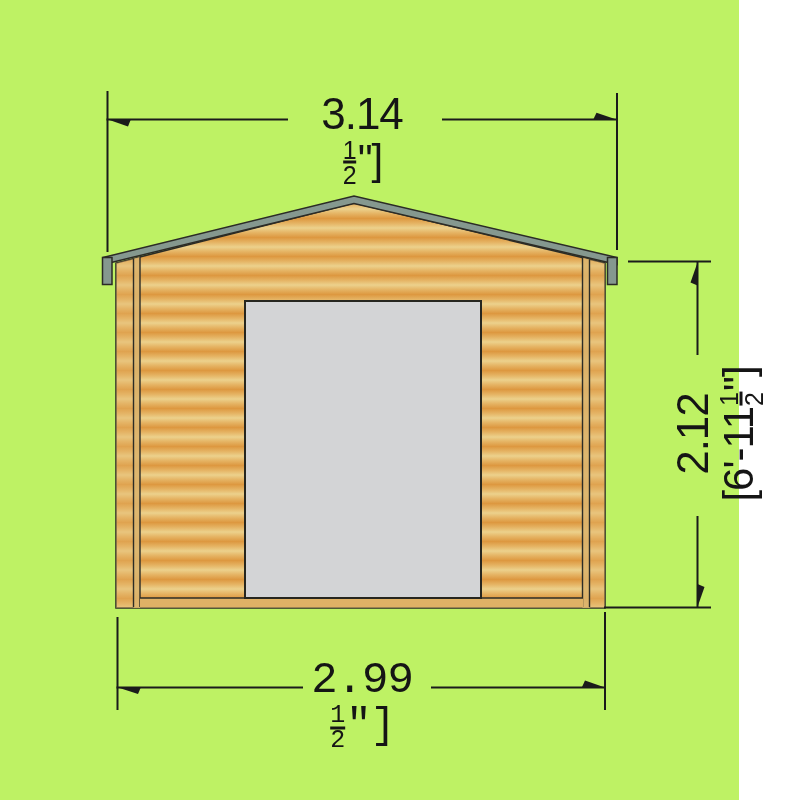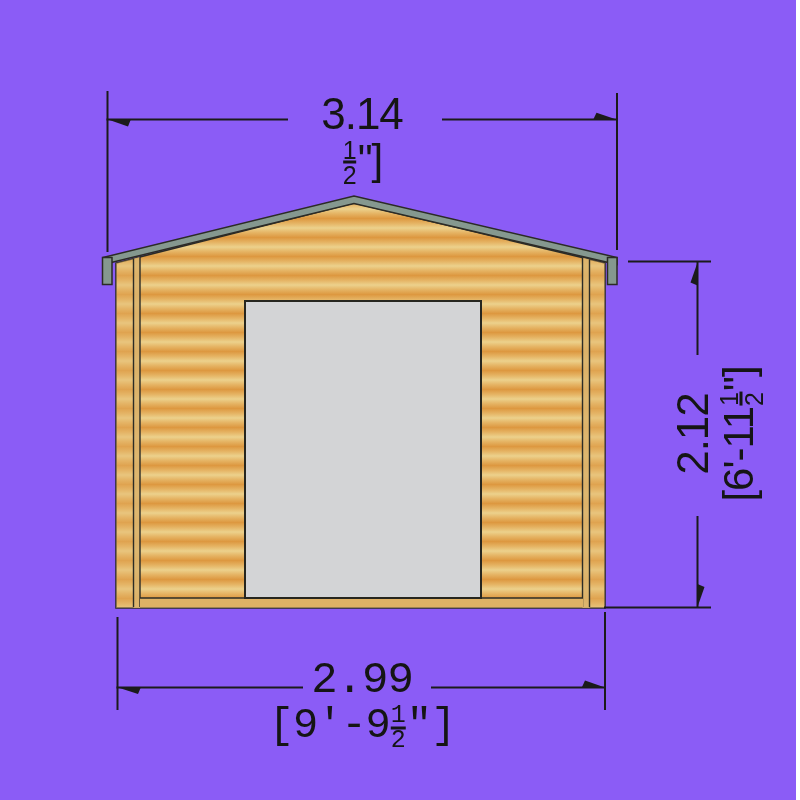--- a/index.html
+++ b/index.html
@@ -1,18 +1,18 @@
 <!DOCTYPE html>
 <html><head>
 <meta charset="utf-8">
 <style>
   html,body{margin:0;padding:0;background:#ffffff;}
   body{width:800px;height:800px;overflow:hidden;
        font-family:"Liberation Sans", sans-serif;}
-  .stage{position:relative;width:796px;height:800px;background:#8b5cf6;}
+  .stage{position:relative;width:739px;height:800px;background:#bef264;}
   .stage svg{position:absolute;left:0;top:0;}
 
   .dim{position:absolute;color:#151515;text-align:center;white-space:nowrap;}
   .dim .metric{font-size:44px;line-height:44px;letter-spacing:-1px;}
   .dim .imperial{font-size:42px;line-height:46px;letter-spacing:-1px;
                  display:flex;align-items:center;justify-content:center;}
   .frac{display:inline-flex;flex-direction:column;align-items:center;
         font-size:25px;line-height:22px;letter-spacing:0;
         transform:translateY(3px);margin:0 1px;}
   .frac .den{border-top:3px solid #151515;}
@@ -95,21 +95,20 @@
           <span class="num">1</span>
           <span class="den">2</span>
         </span>
         <span>"]</span>
     </div>
   </div>
 
   <div class="dim dim-bottom">
     <div class="metric">2.99</div>
     <div class="imperial">
-      <span>[9'-9</span>
         <span class="frac">
           <span class="num">1</span>
           <span class="den">2</span>
         </span>
         <span>"]</span>
     </div>
   </div>
 
   <div class="dim dim-right">
     <div class="metric">2.12</div>

